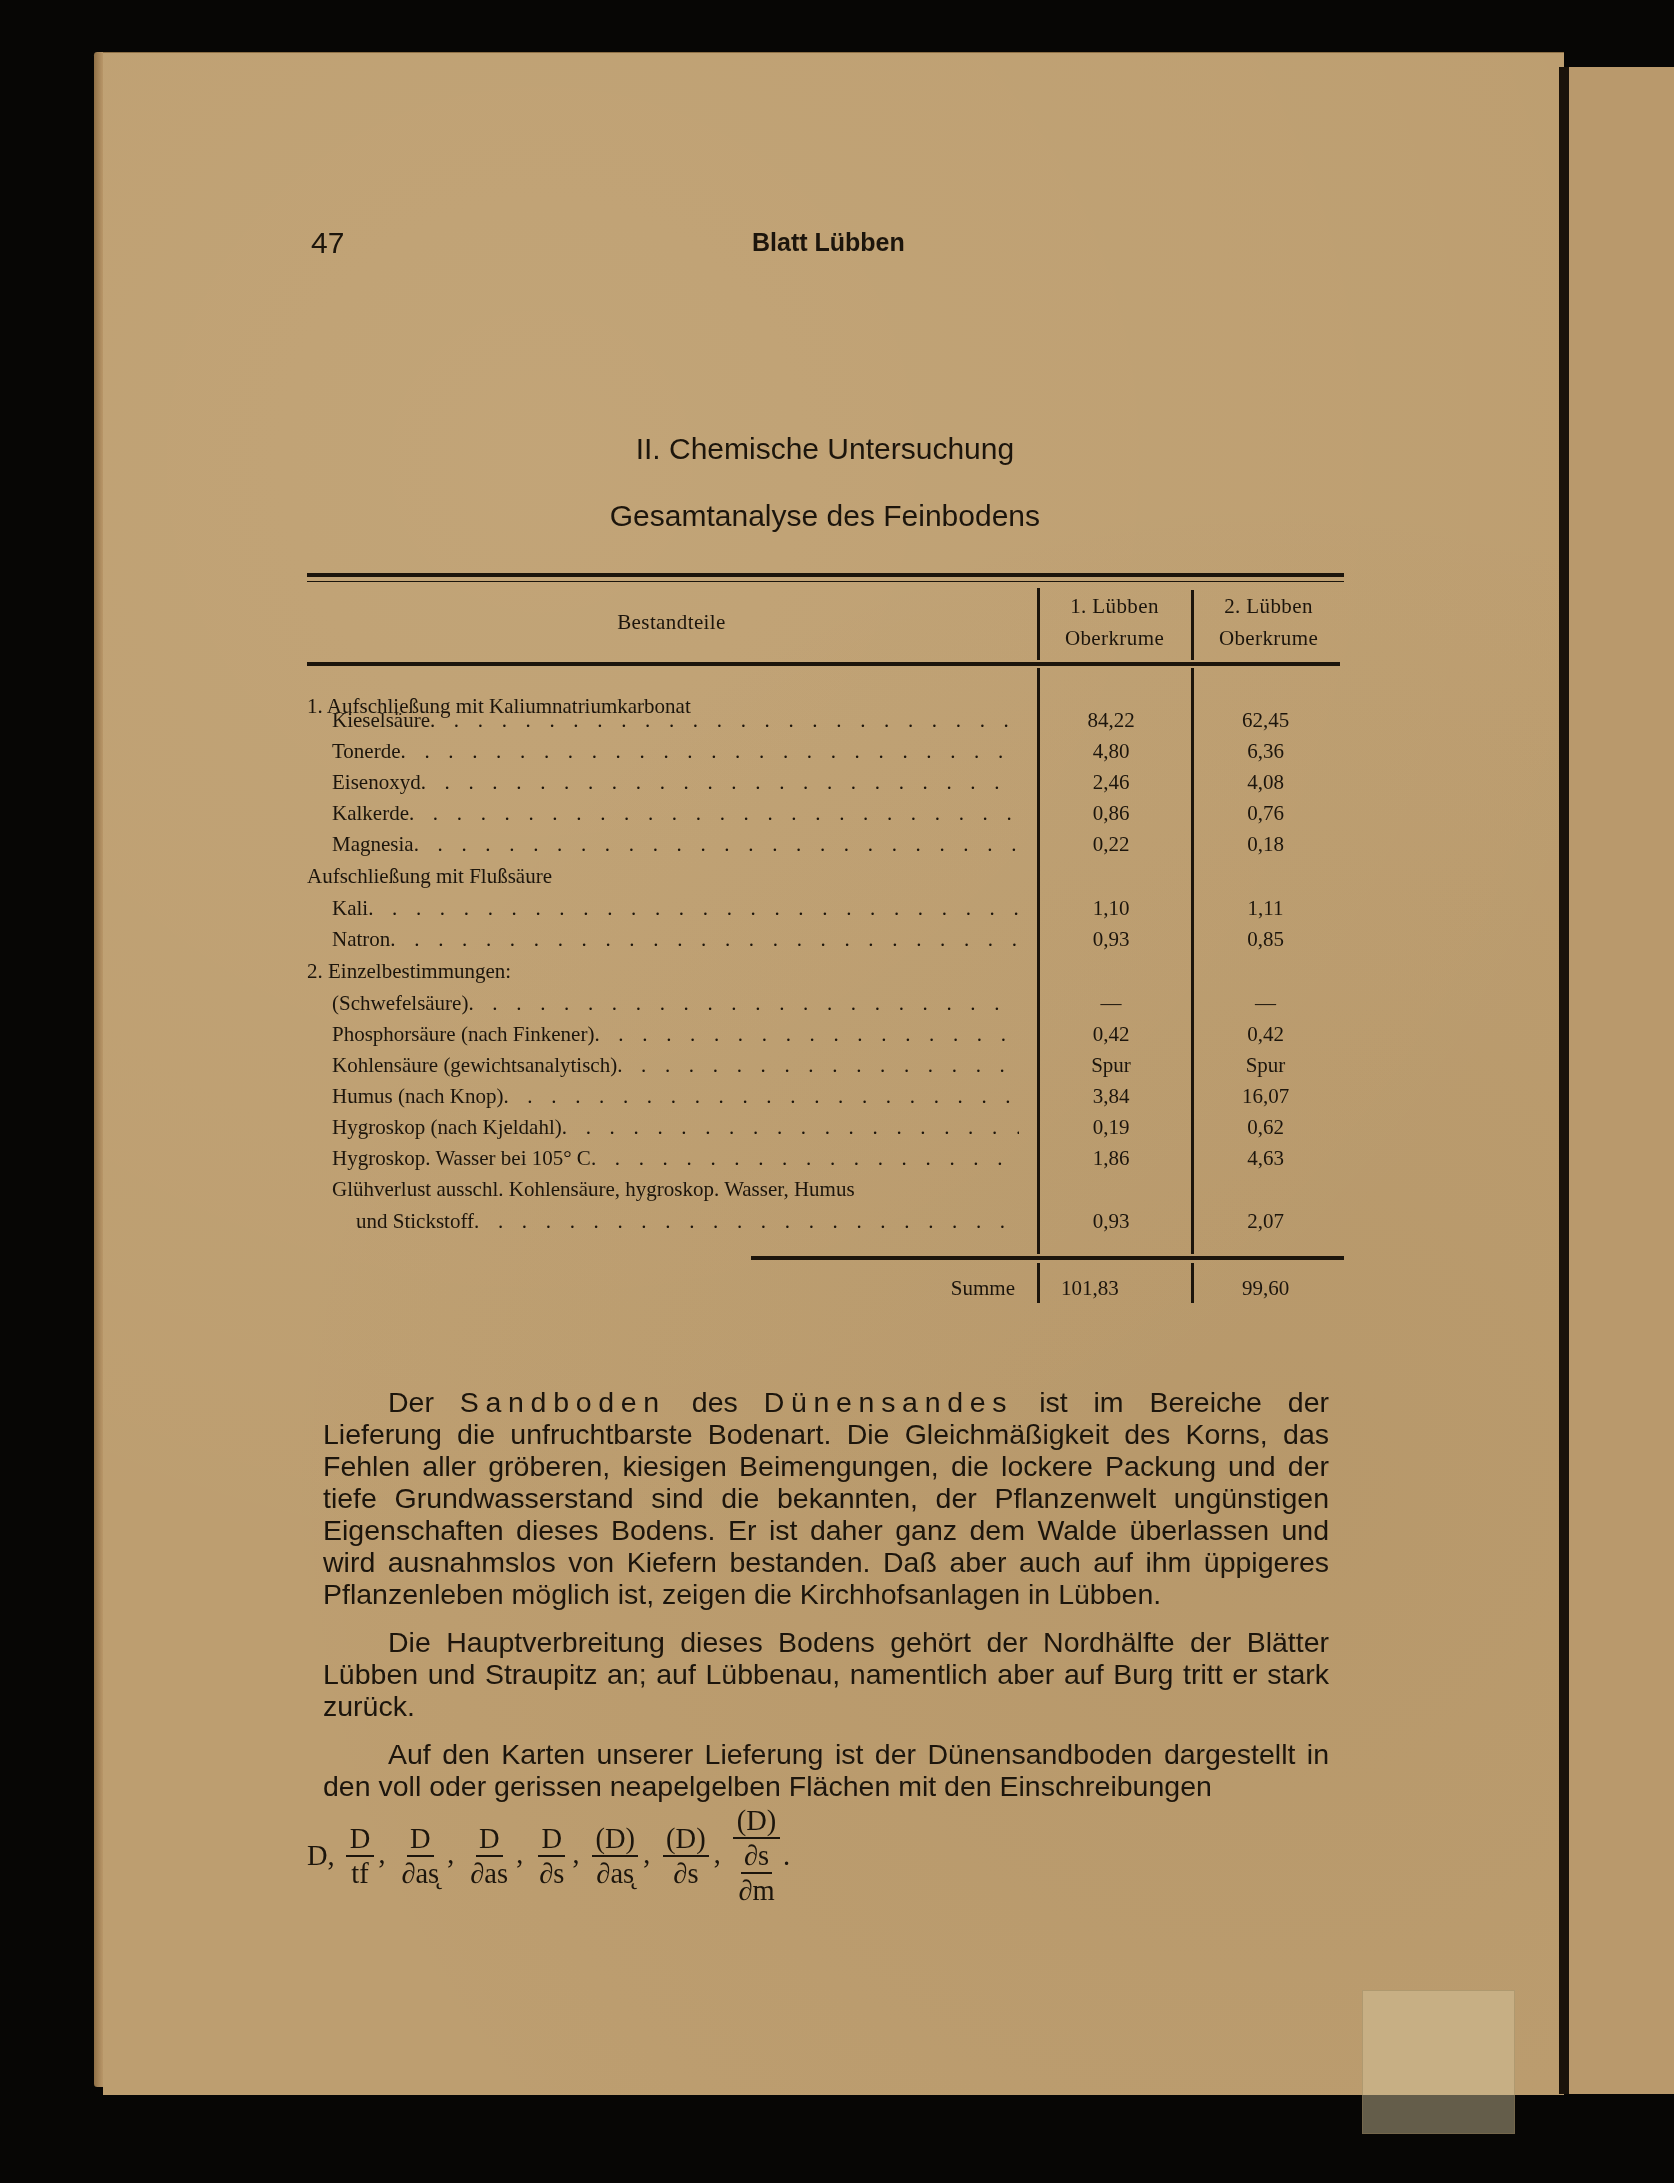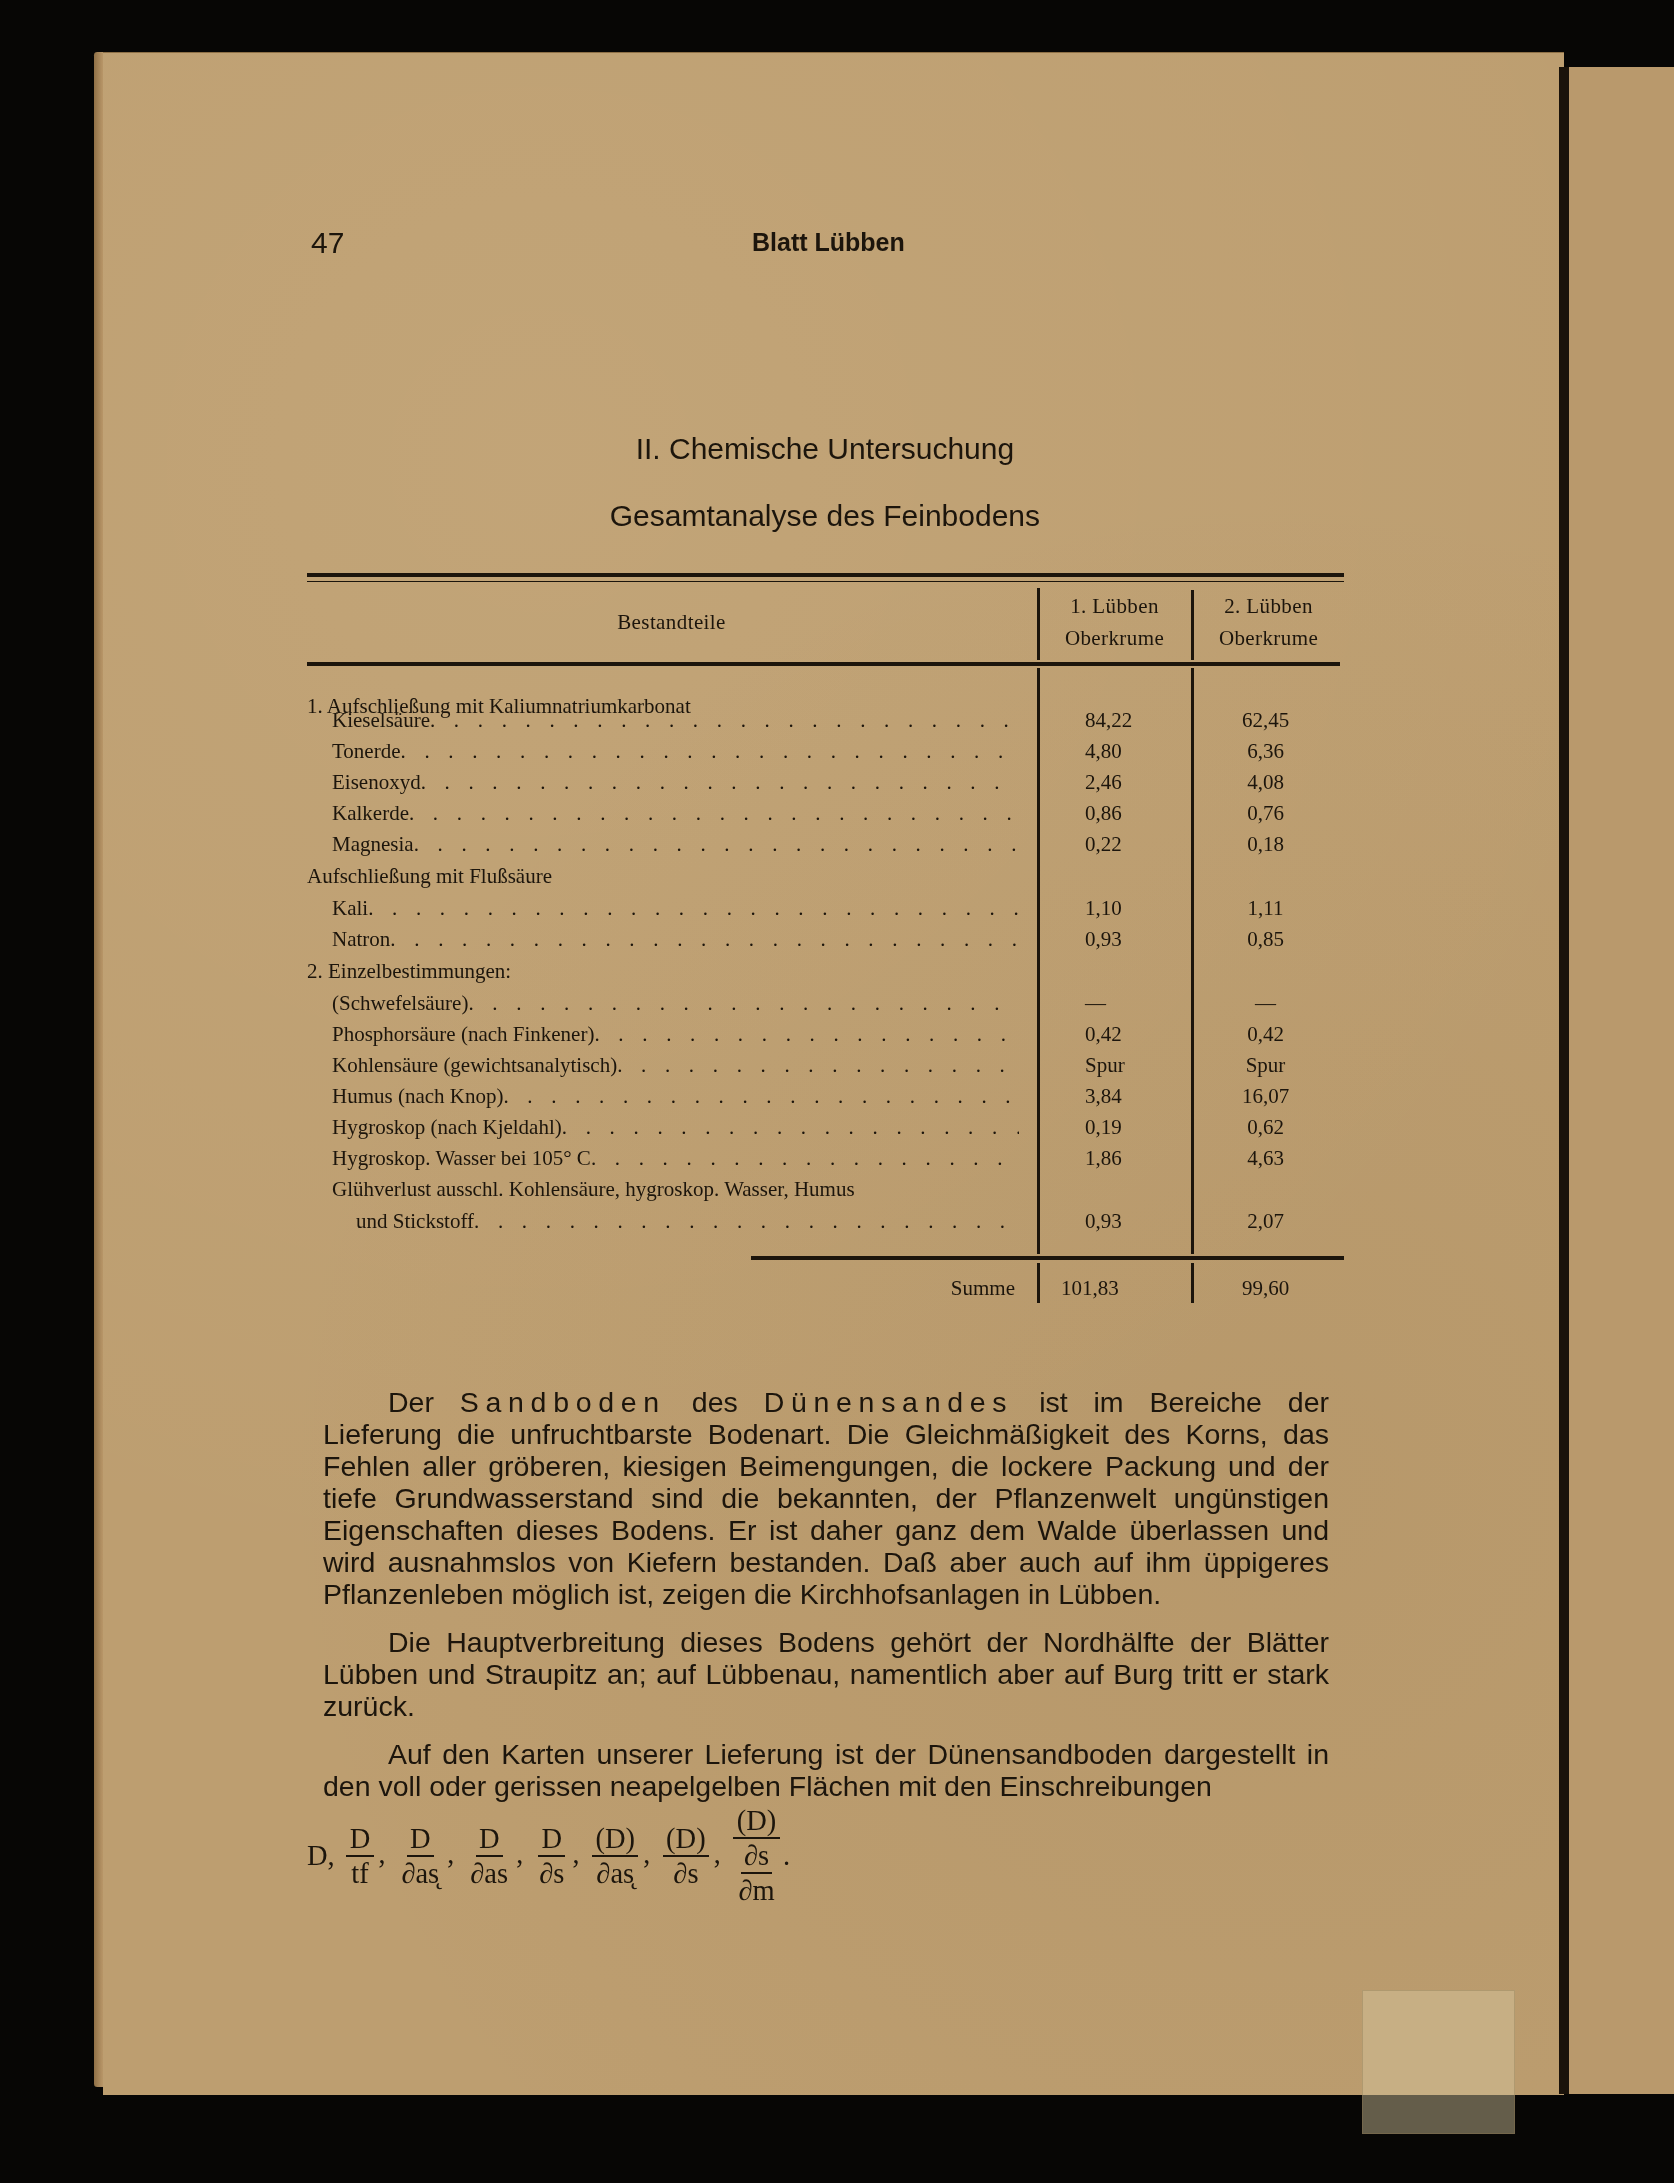--- a/index.html
+++ b/index.html
@@ -54,21 +54,21 @@
   .th-bestand { left: 0; width: 729px; top: 33px; }
   .th-col1 { left: 732px; width: 151px; top: 17px; }
   .th-col2 { left: 886px; width: 151px; top: 17px; }
 
   .rows { position: absolute; left: 0; top: 104px; width: 1038px; }
   .row { position: absolute; left: 0; width: 1038px; height: 31px; font-size: 21px; }
   .row .label { position: absolute; left: 0; width: 712px; white-space: nowrap; overflow: hidden; }
   .row .label.indent { left: 25px; width: 687px; }
   .row .label.indent2 { left: 49px; width: 663px; }
   .row .dots { letter-spacing: 6.7px; }
-  .row .v1 { position: absolute; left: 778px; width: 100px; }
+  .row .v1 { position: absolute; left: 754px; width: 100px; text-align: center; }
   .row .v2 { position: absolute; left: 904px; width: 109px; text-align: center; }
 
   .summe { position: absolute; top: 703px; left: 0; width: 1038px; height: 33px; font-size: 21px; }
   .summe .slabel { position: absolute; right: 330px; }
   .summe .v1 { position: absolute; left: 754px; width: 100px; text-align: left; }
   .summe .v2 { position: absolute; left: 904px; width: 109px; text-align: center; }
 
   .prose { position: absolute; left: 307px; top: 1370px; width: 1038px; font-family: "Liberation Sans", sans-serif; font-size: 28.5px; line-height: 32px; text-align: justify; }
   .prose p { margin: 16px; text-indent: 65px; }
   .spaced { letter-spacing: 6.7px; }

